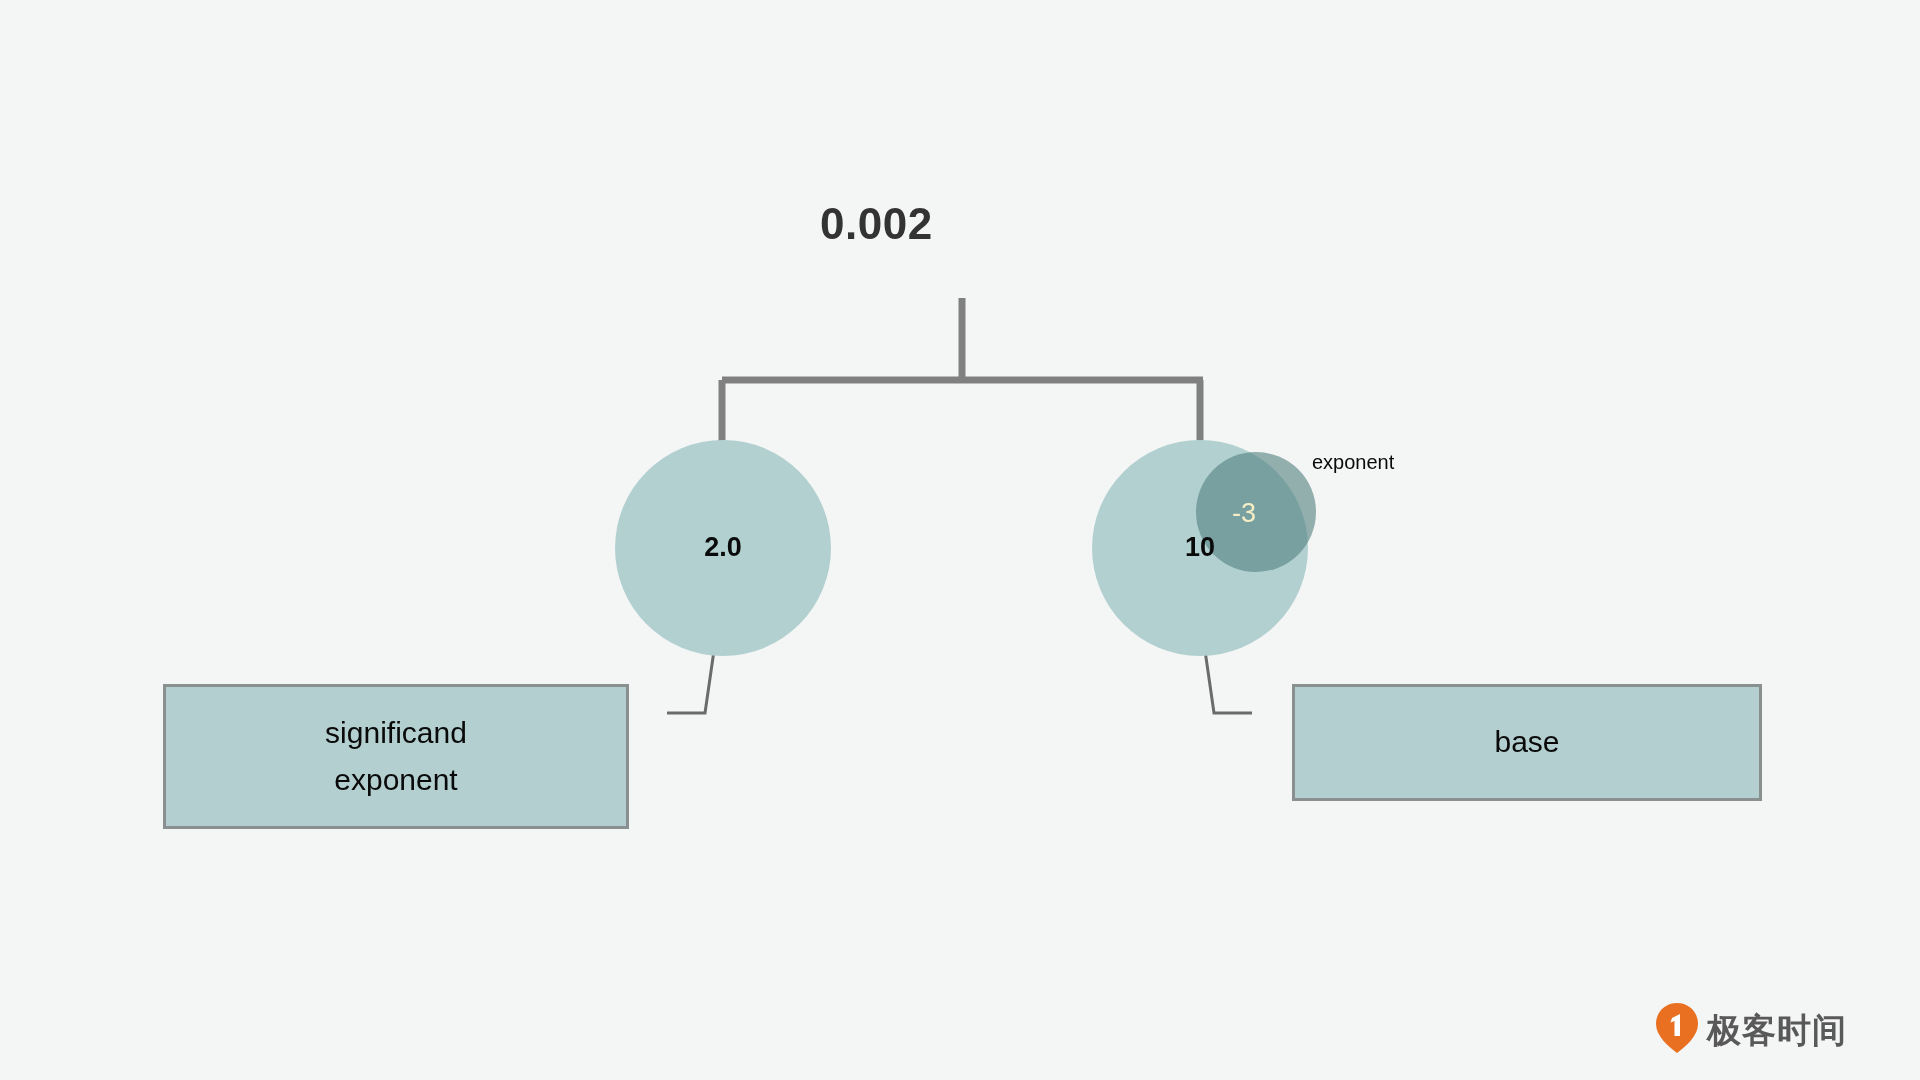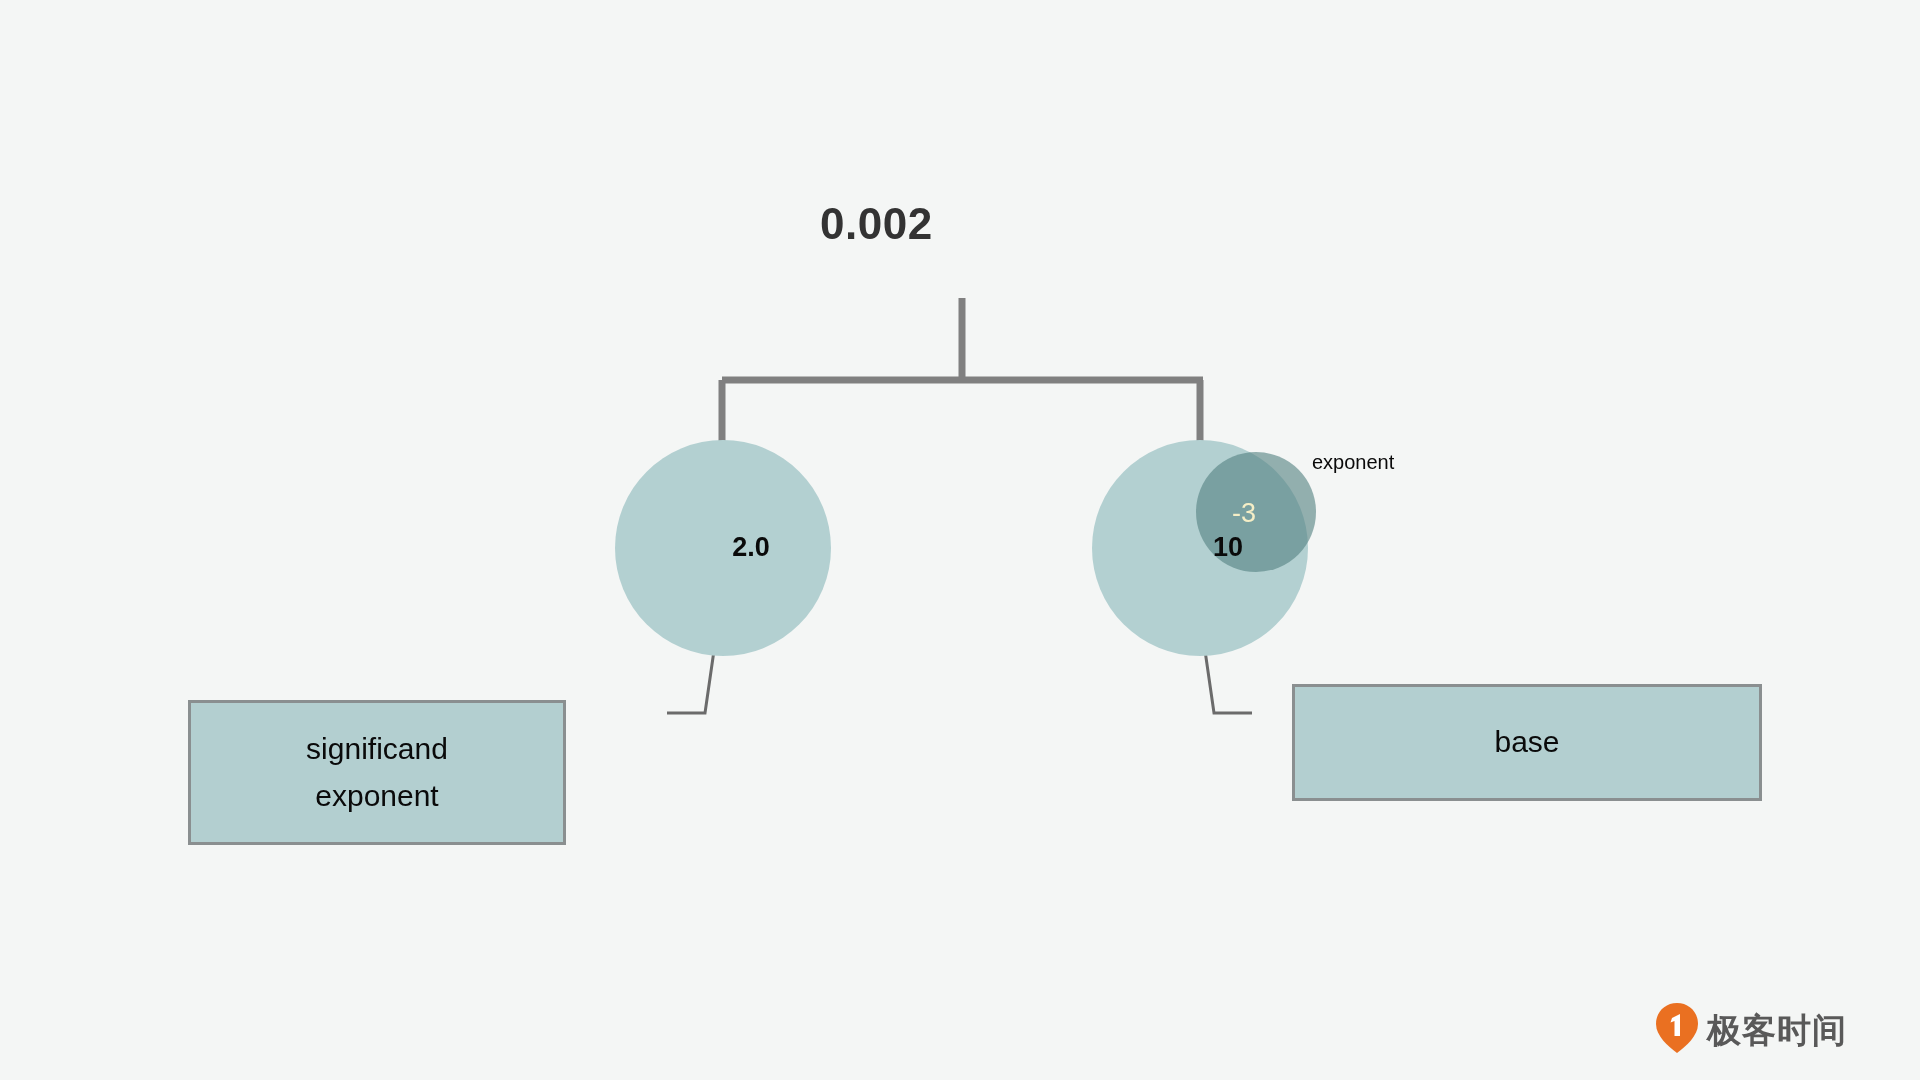--- a/index.html
+++ b/index.html
@@ -75,21 +75,20 @@
     background: rgba(86, 131, 131, 0.62);
   }
 
   .circle-text {
     position: absolute;
     font-size: 27px;
     font-weight: bold;
     color: #0a0a0a;
     white-space: nowrap;
     line-height: 1;
-    padding-left: 28px;
   }
   .circle-text.significand-val {
     left: 615px;
     top: 534px;
     width: 216px;
     text-align: center;
   }
   .circle-text.base-val {
     left: 1185px;
     top: 534px;
@@ -128,24 +127,23 @@
     flex-direction: column;
     align-items: center;
     justify-content: center;
     color: #0a0a0a;
     font-size: 30px;
     font-weight: normal;
     line-height: 1.55;
   }
   .term-box.significand-box {
     left: 163px;
-    top: 700px;
-    width: 378px;
+    top: 684px;
+    width: 466px;
     height: 145px;
-    margin-left: 25px;
   }
   .term-box.base-box {
     left: 1292px;
     top: 684px;
     width: 470px;
     height: 117px;
   }
   .term-box .line { display: block; }
 
   

